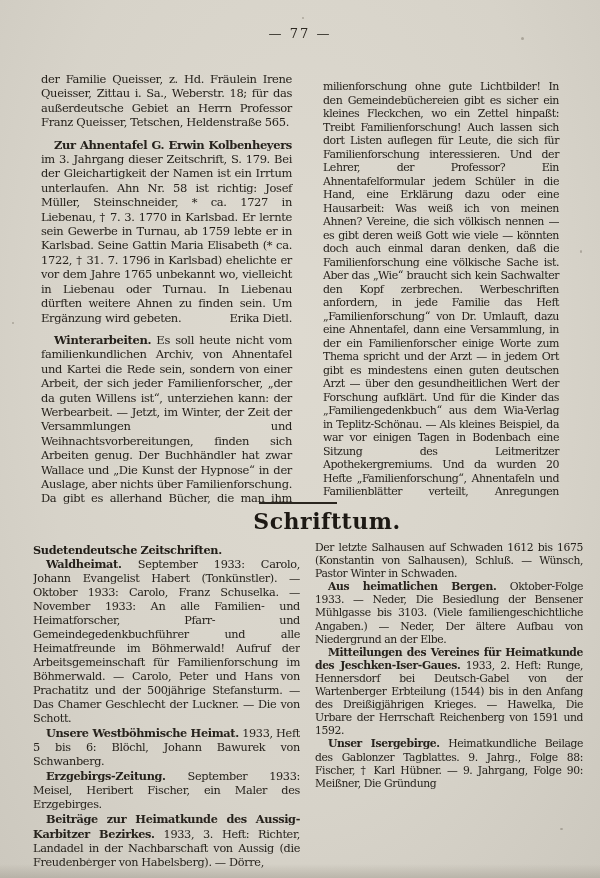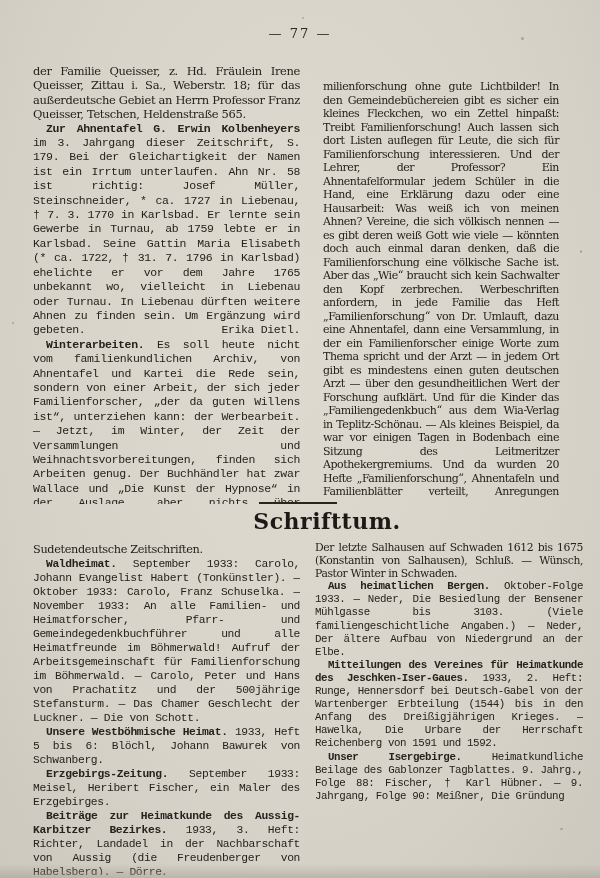--- a/index.html
+++ b/index.html
@@ -12,42 +12,42 @@
     color:#26221c;
   }
   .pageno{
     position:absolute;top:26px;left:0;width:600px;
     text-align:center;font-size:13px;letter-spacing:2px;color:#2d2922;
   }
   .article-region{position:absolute;top:62px;left:0;width:600px;height:442px;overflow:hidden;}
   .col-left{position:absolute;left:33px;top:2px;width:267px;}
   .col-right{position:absolute;left:307px;top:2px;width:268px;height:436px;overflow:hidden;}
   .col-left p{
-    margin:0;font-size:11.5px;line-height:14.4px;letter-spacing:-0.35px;
+    margin:8px;font-size:11.5px;line-height:14.4px;letter-spacing:-0.35px;
     text-align:justify;
   }
   .col-right p{
     margin:16px;font-size:11px;line-height:13.5px;letter-spacing:-0.45px;
     text-align:justify;
   }
-  .ind{text-indent:13px;font-family:Liberation Mono, monospace;}
+  .ind{text-indent:13px;}
   .lead{font-weight:bold;}
   .sig{float:right;font-weight:normal;}
   .divider{
     position:absolute;top:502px;left:259px;width:78px;height:2px;
     background:#2a261f;
   }
   .section-title{
     position:absolute;top:508px;left:0;width:600px;text-align:center;
     font-size:22px;font-weight:bold;color:#1d1914;letter-spacing:0.5px;margin-left:27px;
   }
   .sch-left{position:absolute;top:543px;left:33px;width:267px;height:332px;overflow:hidden;}
   .sch-right{position:absolute;top:541px;left:307px;width:268px;height:334px;overflow:hidden;margin-left:8px;}
   .subheading{
-    margin:0 0 6px 0;text-align:center;font-weight:normal;font-size:13px;
+    margin:0 0 6px 0;text-align:center;font-weight:bold;font-size:13px;
     letter-spacing:0.2px;color:#201c16;
   }
   .sch-left p{
     margin:0;font-size:11.3px;line-height:14px;letter-spacing:-0.35px;text-align:justify;
   }
   .sch-right p{
     margin:0;font-size:10.8px;line-height:13.1px;letter-spacing:-0.4px;text-align:justify;
   }
   .bottom-shade{
     position:absolute;left:0;bottom:0;width:600px;height:14px;

